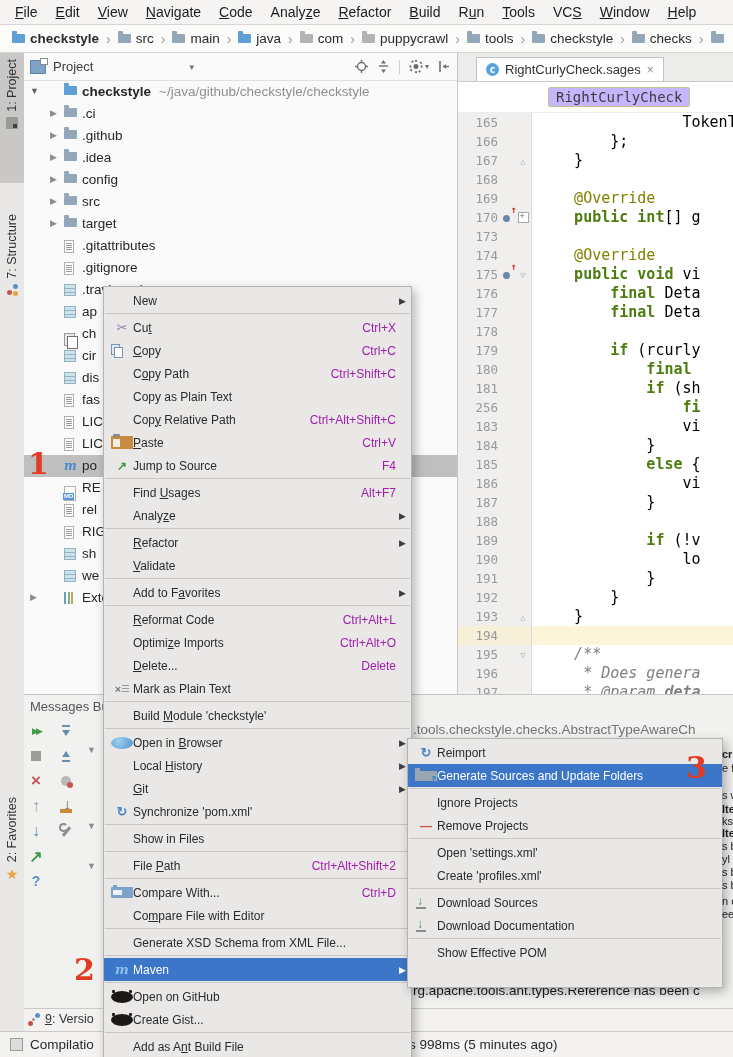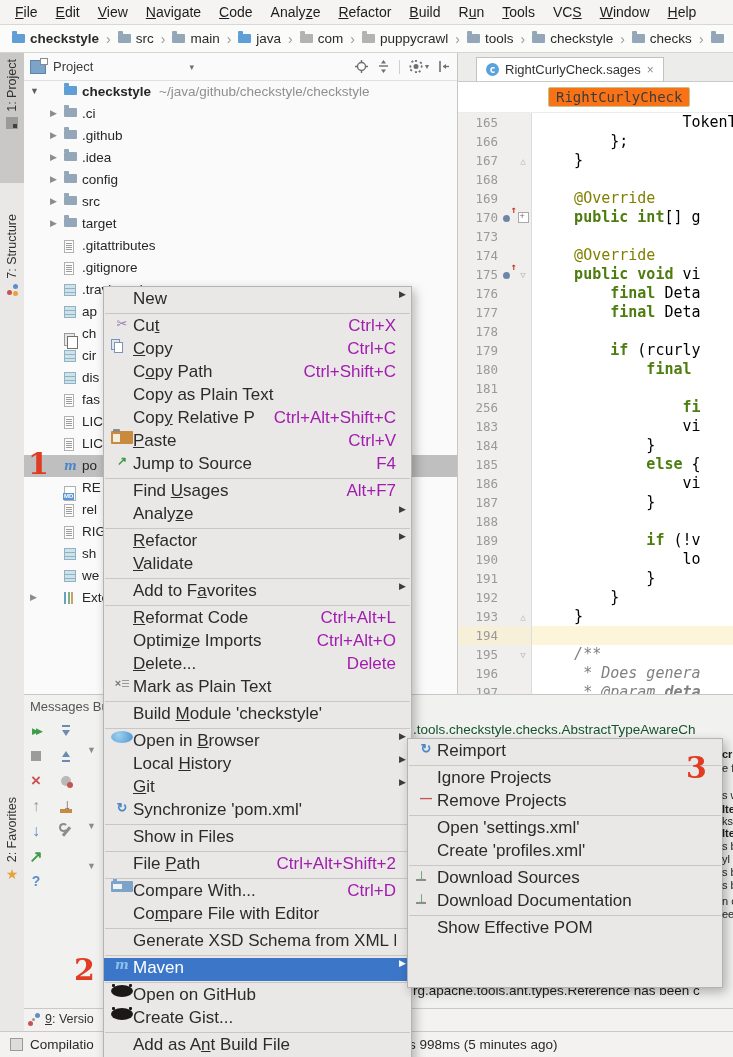--- a/index.html
+++ b/index.html
@@ -77,21 +77,21 @@
   .i-class::before{content:"c"}
 
   
   #editor{position:absolute;left:458px;top:53px;width:275px;height:641px;background:#fff;overflow:hidden}
   #tabstrip{height:28px;background:#ececeb;border-bottom:1px solid #c9c9c8;position:relative}
   .etab{position:absolute;left:18px;top:4px;height:23px;background:#fff;border:1px solid #c2c2c0;border-bottom:none;
         display:flex;align-items:center;gap:6px;padding:0 9px;font-size:13px;color:#333}
   .tab-close{color:#8a8a8a;font-size:12px;line-height:12px}
   .tab-close::before{content:"\00D7"}
   #chiprow{height:30px;background:#fff;position:relative;border-bottom:1px solid #ececec}
-  #chip{position:absolute;left:90px;top:5px;background:#f97316;border:1px solid #c6c390;border-radius:2px;
+  #chip{position:absolute;left:90px;top:5px;background:#c4b5fd;border:1px solid #c6c390;border-radius:2px;
         font:14px/18px "DejaVu Sans Mono",monospace;color:#3c3c3c;padding:0 7px}
   #code{position:relative;font:15px/19px "DejaVu Sans Mono",monospace}
   .cl{position:relative;height:19px;white-space:pre;display:flex}
   .cl.hl{background:#fcf5da}
   .gut{flex:0 0 74px;background:#f0efed;border-right:1px solid #dcdcda;display:flex;align-items:center;box-sizing:border-box}
   .cl.hl .gut{background:#f7f0d8}
   .gnum{flex:0 0 40px;text-align:right;color:#999;font-size:12.5px}
   .gico{flex:0 0 18px;text-align:center;position:relative}
   .gfold{flex:0 0 14px;text-align:center}
   .ctext{padding-left:6px}
@@ -126,21 +126,21 @@
   .t-collapse::before{content:"";position:absolute;left:4px;bottom:2px;width:8px;height:2px;background:#6b8cae}
   .t-collapse::after{content:"";position:absolute;left:4px;bottom:7px;border-left:4px solid #0000;border-right:4px solid #0000;border-bottom:6px solid #6b8cae}
   .t-hidewarn{border-radius:50%}
   .t-hidewarn::before{content:"";width:10px;height:10px;border-radius:50%;background:#b9b9b7}
   .t-hidewarn::after{content:"";position:absolute;right:1px;bottom:1px;width:6px;height:6px;border-radius:50%;background:#c75450}
   .t-import::before{content:"\2193";position:absolute;top:-2px;left:5px;color:#5f5f5d;font-weight:bold}
   .t-import::after{content:"";position:absolute;bottom:1px;left:2px;width:12px;height:4px;background:#c98a3d}
   .t-wrench::before{content:"";position:absolute;left:7px;top:3px;width:3px;height:11px;background:#8d8d8d;transform:rotate(40deg)}
   .t-wrench::after{content:"";position:absolute;left:1px;top:0;width:5px;height:5px;border:2px solid #8d8d8d;border-radius:50%;border-right-color:#0000}
   .msg-exp{position:absolute;font-size:9px;color:#8c8c8c}
-  #msg-out-top{position:absolute;left:389px;top:27px;font-size:13.5px;color:#14532d;white-space:nowrap}
+  #msg-out-top{position:absolute;left:389px;top:27px;font-size:13.5px;color:#737373;white-space:nowrap}
   #msg-out-bottom{position:absolute;left:389px;top:288px;font-size:13.5px;color:#1c1c1c;white-space:nowrap}
 
   .edge-frag{position:absolute;left:722px;font-size:11px;color:#1c1c1c;white-space:nowrap;z-index:12}
   .edge-frag.b{font-weight:bold}
 
   
   #bottomstrip{position:absolute;left:24px;top:1008px;width:709px;height:23px;background:#f3f2f0;border-top:1px solid #cac9c7;box-sizing:border-box}
   #vcs-tab{position:absolute;left:4px;top:3px;display:flex;align-items:center;gap:5px;font-size:12.5px;color:#333}
   .vcs-ic{position:relative;width:12px;height:13px}
   .vcs-ic::before{content:"";position:absolute;right:0;top:0;width:5px;height:5px;border-radius:50%;background:#5a8fc8}
@@ -149,21 +149,21 @@
   #statusbar{position:absolute;left:0;top:1031px;width:733px;height:26px;background:#f3f2f0;border-top:1px solid #cac9c7;box-sizing:border-box}
   #status-left{position:absolute;left:10px;top:5px;display:flex;align-items:center;gap:7px;font-size:13.5px;color:#2a2a2a}
   .sq-ic{width:11px;height:11px;background:#dcdcda;border:1px solid #9a9a98}
   #status-timing{position:absolute;left:394px;top:5px;font-size:13.5px;color:#2a2a2a}
 
   
   .popup{position:absolute;background:#e9e8e6;border:1px solid #b5b4b2;box-shadow:3px 4px 10px rgba(0,0,0,.28);
          padding:2px 0;box-sizing:border-box;z-index:10}
   #contextmenu{left:103px;top:286px;width:309px;height:790px}
   #submenu{left:407px;top:738px;width:316px;height:250px;z-index:11}
-  .mi{height:23px;display:flex;align-items:flex-start;padding:0 5px 0 7px;font-size:17px;color:#2b2b2b;white-space:nowrap}
+  .mi{height:23px;display:flex;align-items:center;padding:0 5px 0 7px;font-size:12px;color:#2b2b2b;white-space:nowrap}
   .mi .ico{flex:0 0 22px;display:flex;justify-content:center;align-items:center}
   .mi .lbl{flex:1;overflow:hidden}
   .mi .sc{color:#a21caf;margin-left:20px}
   .mi .arr{flex:0 0 10px;text-align:right;font-size:9px;color:#3c3c3c}
   .mi .arr.on::before{content:"\25B6"}
   .mi.sel{background:#3c76c8;color:#fff}
   .mi.sel .arr{color:#fff}
   .msep{height:1px;background:#c8c7c5;margin:1px 1px 2px}
 
   
@@ -437,21 +437,21 @@
       <div class="cl"><span class="gut"><span class="gnum">169</span><span class="gico"></span><span class="gfold"></span></span><span class="ctext"><span class="seg-a">    @Override</span></span></div>
       <div class="cl"><span class="gut"><span class="gnum">170</span><span class="gico"><span class="g-ovr"></span></span><span class="gfold"><span class="g-plus"></span></span></span><span class="ctext"><span class="seg-k">    public int</span><span class="seg-p">[] g</span></span></div>
       <div class="cl"><span class="gut"><span class="gnum">173</span><span class="gico"></span><span class="gfold"></span></span><span class="ctext"></span></div>
       <div class="cl"><span class="gut"><span class="gnum">174</span><span class="gico"></span><span class="gfold"></span></span><span class="ctext"><span class="seg-a">    @Override</span></span></div>
       <div class="cl"><span class="gut"><span class="gnum">175</span><span class="gico"><span class="g-ovr"></span></span><span class="gfold"><span class="g-down"></span></span></span><span class="ctext"><span class="seg-k">    public void</span><span class="seg-p"> vi</span></span></div>
       <div class="cl"><span class="gut"><span class="gnum">176</span><span class="gico"></span><span class="gfold"></span></span><span class="ctext"><span class="seg-k">        final</span><span class="seg-p"> Deta</span></span></div>
       <div class="cl"><span class="gut"><span class="gnum">177</span><span class="gico"></span><span class="gfold"></span></span><span class="ctext"><span class="seg-k">        final</span><span class="seg-p"> Deta</span></span></div>
       <div class="cl"><span class="gut"><span class="gnum">178</span><span class="gico"></span><span class="gfold"></span></span><span class="ctext"></span></div>
       <div class="cl"><span class="gut"><span class="gnum">179</span><span class="gico"></span><span class="gfold"></span></span><span class="ctext"><span class="seg-k">        if</span><span class="seg-p"> (rcurly</span></span></div>
       <div class="cl"><span class="gut"><span class="gnum">180</span><span class="gico"></span><span class="gfold"></span></span><span class="ctext"><span class="seg-k">            final</span></span></div>
-      <div class="cl"><span class="gut"><span class="gnum">181</span><span class="gico"></span><span class="gfold"></span></span></div>
+      <div class="cl"><span class="gut"><span class="gnum">181</span><span class="gico"></span><span class="gfold"></span></span><span class="ctext"><span class="seg-k">            if</span><span class="seg-p"> (sh</span></span></div>
       <div class="cl"><span class="gut"><span class="gnum">256</span><span class="gico"></span><span class="gfold"></span></span><span class="ctext"><span class="seg-k">                fi</span></span></div>
       <div class="cl"><span class="gut"><span class="gnum">183</span><span class="gico"></span><span class="gfold"></span></span><span class="ctext"><span class="seg-p">                vi</span></span></div>
       <div class="cl"><span class="gut"><span class="gnum">184</span><span class="gico"></span><span class="gfold"></span></span><span class="ctext"><span class="seg-p">            }</span></span></div>
       <div class="cl"><span class="gut"><span class="gnum">185</span><span class="gico"></span><span class="gfold"></span></span><span class="ctext"><span class="seg-k">            else</span><span class="seg-p"> {</span></span></div>
       <div class="cl"><span class="gut"><span class="gnum">186</span><span class="gico"></span><span class="gfold"></span></span><span class="ctext"><span class="seg-p">                vi</span></span></div>
       <div class="cl"><span class="gut"><span class="gnum">187</span><span class="gico"></span><span class="gfold"></span></span><span class="ctext"><span class="seg-p">            }</span></span></div>
       <div class="cl"><span class="gut"><span class="gnum">188</span><span class="gico"></span><span class="gfold"></span></span><span class="ctext"></span></div>
       <div class="cl"><span class="gut"><span class="gnum">189</span><span class="gico"></span><span class="gfold"></span></span><span class="ctext"><span class="seg-k">            if</span><span class="seg-p"> (!v</span></span></div>
       <div class="cl"><span class="gut"><span class="gnum">190</span><span class="gico"></span><span class="gfold"></span></span><span class="ctext"><span class="seg-p">                lo</span></span></div>
       <div class="cl"><span class="gut"><span class="gnum">191</span><span class="gico"></span><span class="gfold"></span></span><span class="ctext"><span class="seg-p">            }</span></span></div>
@@ -687,20 +687,25 @@
       <span class="lbl">Add as A<u>n</u>t Build File</span>
       <span class="arr"></span>
     </div>
   </div>
 <div class="popup" id="submenu">
     <div class="mi">
       <span class="ico mic-sync"></span>
       <span class="lbl">Reimport</span>
       <span class="arr"></span>
     </div>
+    <div class="mi sel">
+      <span class="ico mic-foldersync"></span>
+      <span class="lbl">Generate Sources and Update Folders</span>
+      <span class="arr"></span>
+    </div>
     <div class="msep"></div>
     <div class="mi">
       <span class="ico"></span>
       <span class="lbl">Ignore Projects</span>
       <span class="arr"></span>
     </div>
     <div class="mi">
       <span class="ico mic-minus"></span>
       <span class="lbl">Remove Projects</span>
       <span class="arr"></span>

